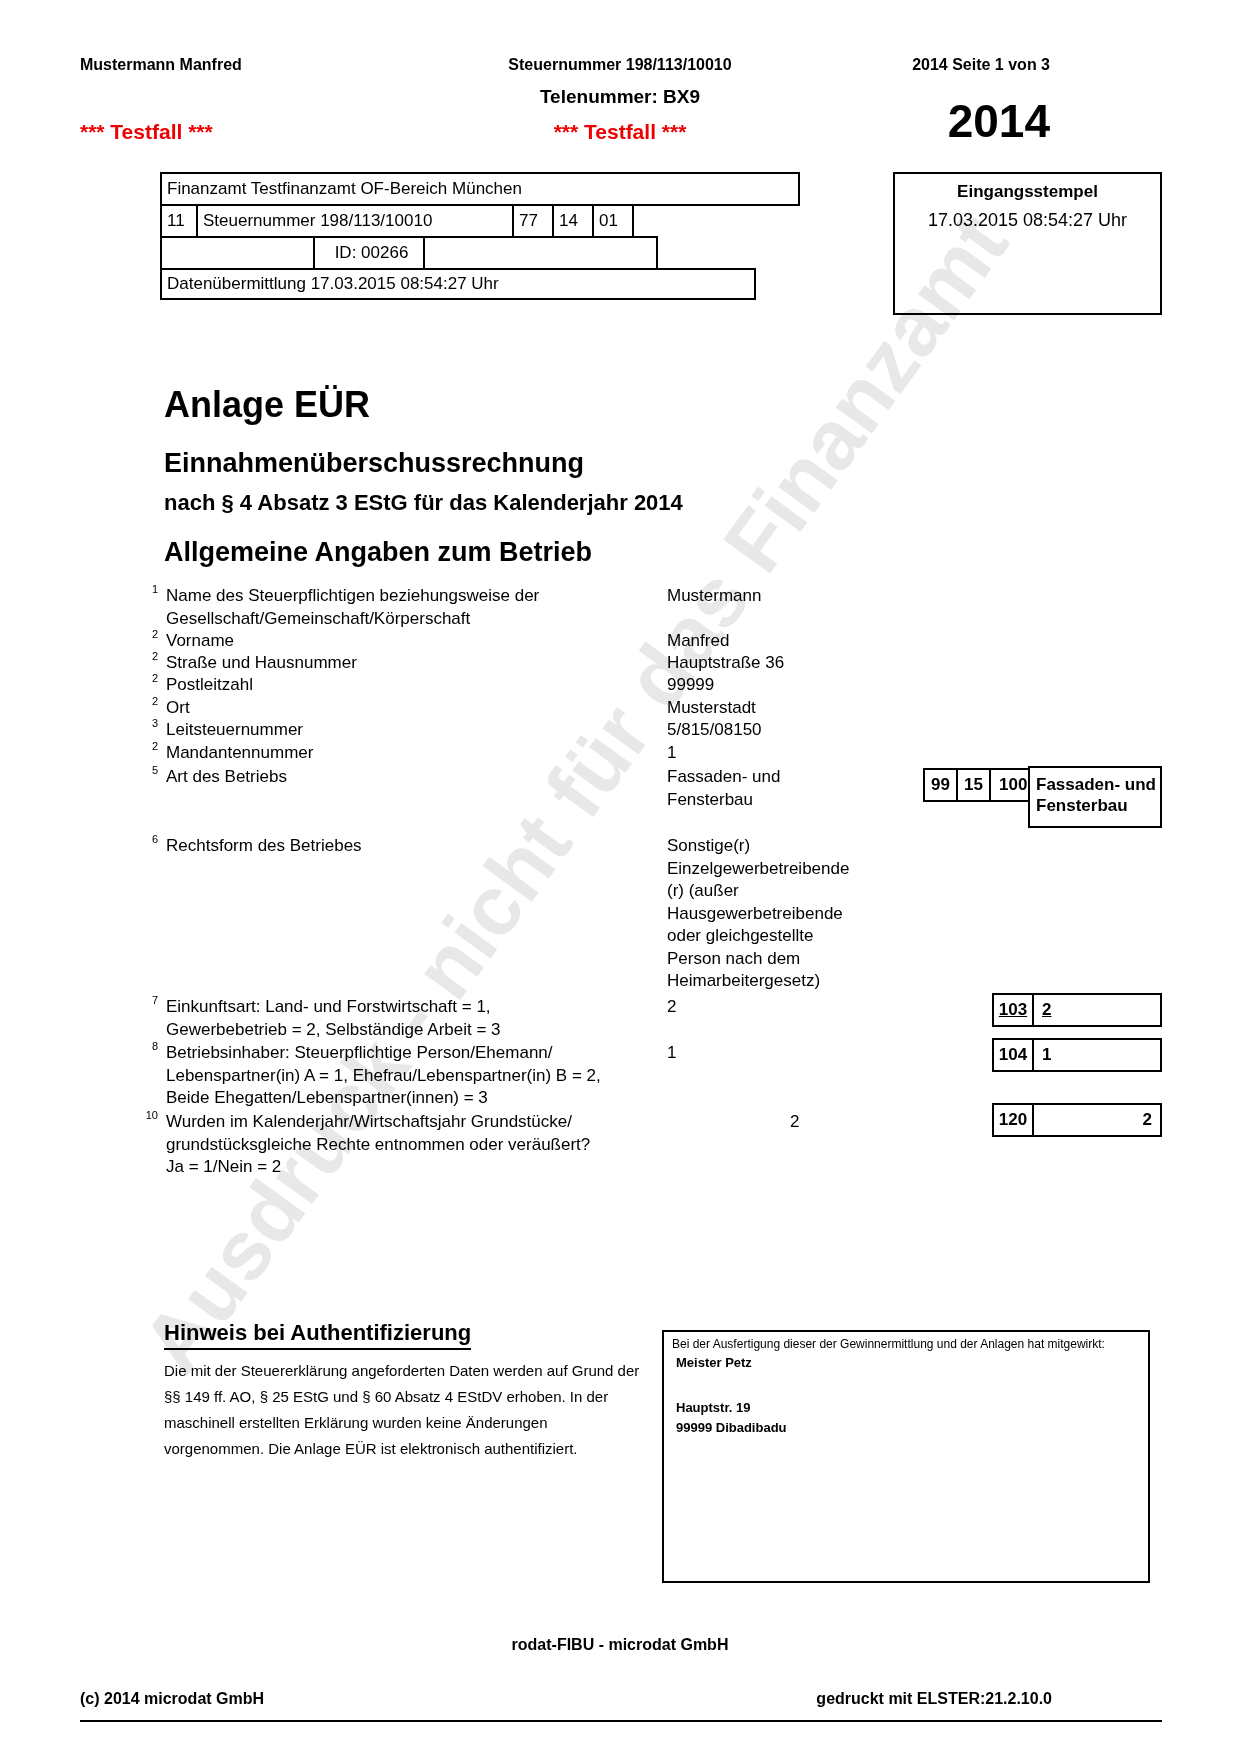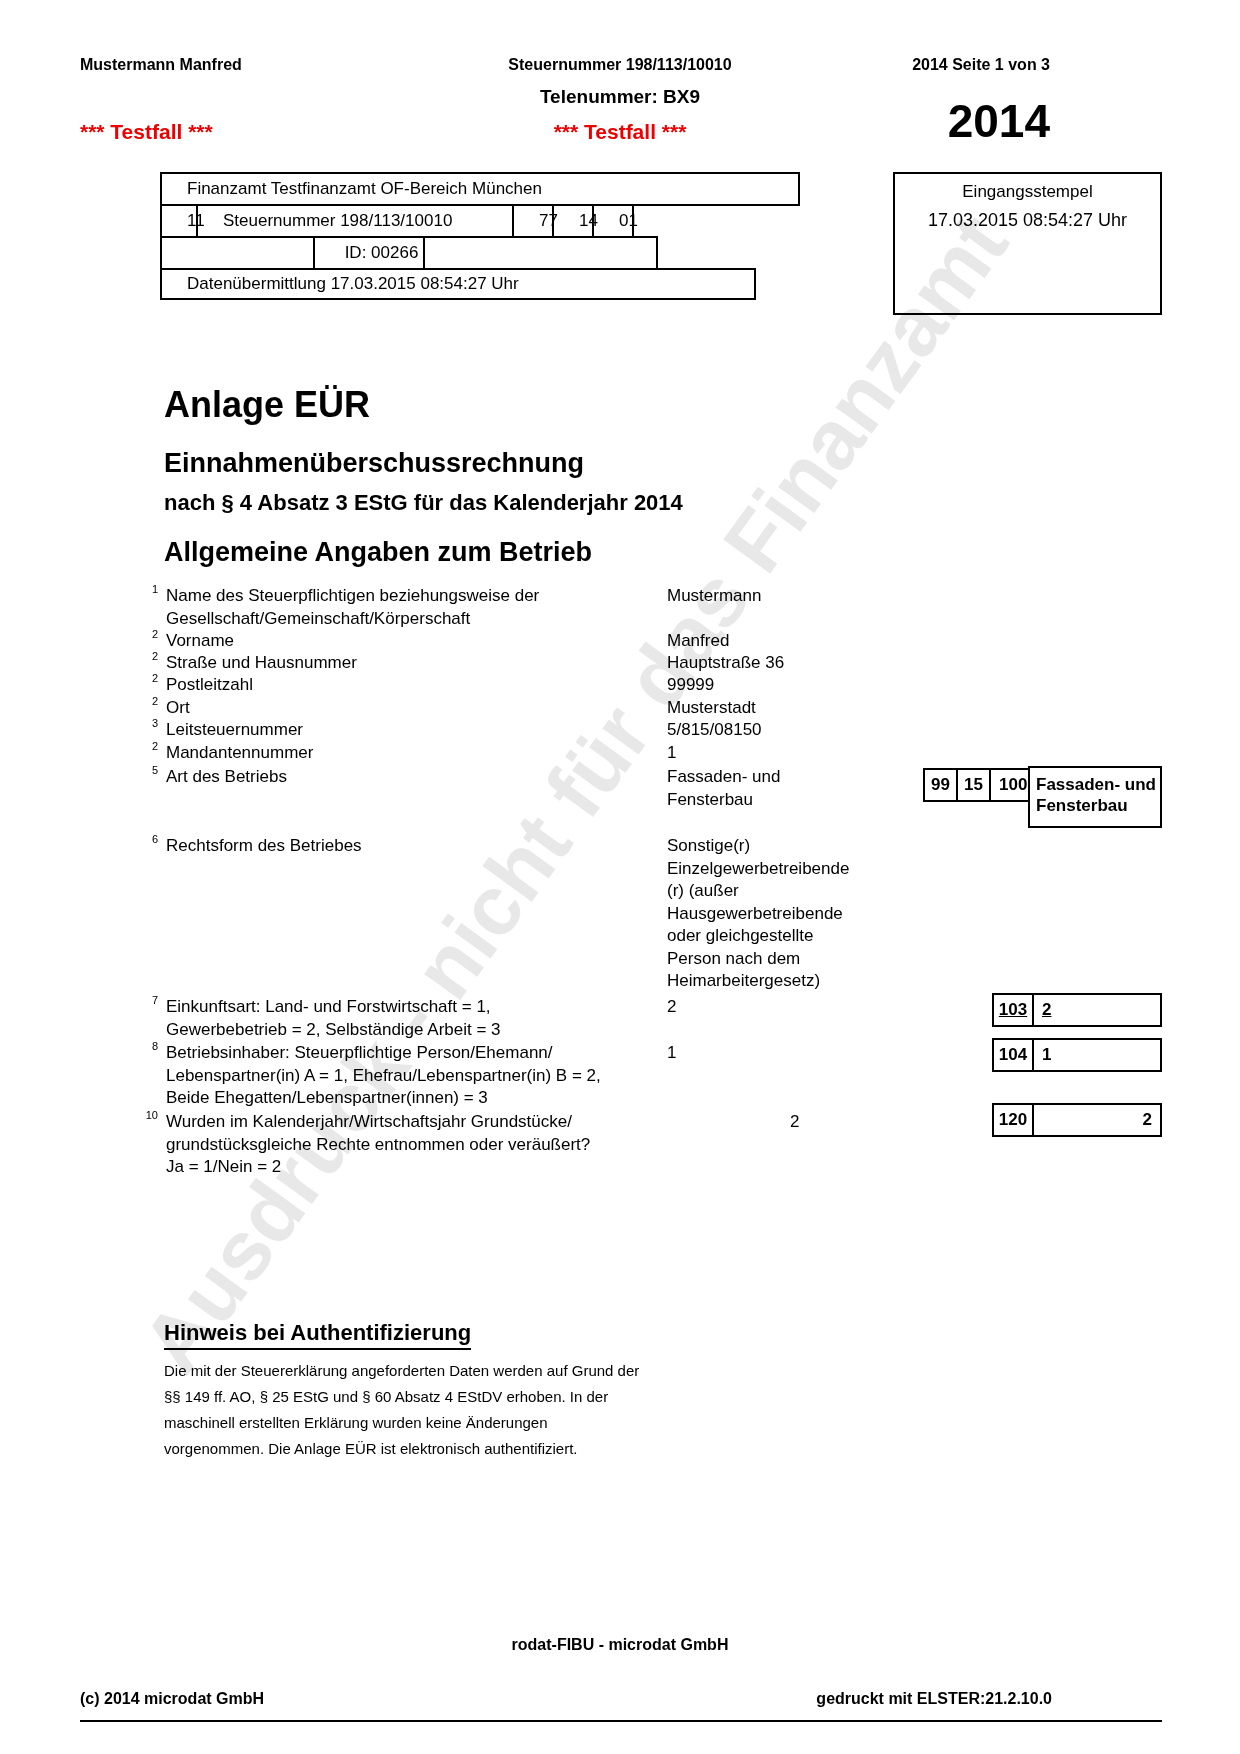--- a/index.html
+++ b/index.html
@@ -6,21 +6,21 @@
   #page{position:relative;width:1240px;height:1754px;background:#ffffff;overflow:hidden;
         font-family:"Liberation Sans","DejaVu Sans",sans-serif;color:#000;}
   #watermark{position:absolute;left:-225px;top:745px;width:1600px;text-align:center;
         font-size:84px;font-weight:bold;white-space:nowrap;z-index:0;
         transform:rotate(-54deg);transform-origin:center center;}
   #content{position:absolute;left:0;top:0;width:1130px;height:1754px;z-index:1;}
   .abs{position:absolute;}
   .b{font-weight:bold;}
   .t16{font-size:16px;}
   .cell{position:absolute;border:2px solid #000;box-sizing:border-box;
-        font-size:17px;display:flex;align-items:center;padding-left:25px;background:transparent;}
+        font-size:17px;display:flex;align-items:center;padding-left:5px;background:transparent;}
   .hdr-center{left:0;width:1240px;text-align:center;}
   .form-row{position:absolute;left:0;width:1240px;}
   .row-num{position:absolute;left:134px;top:-2px;width:24px;text-align:right;font-size:11px;}
   .row-label{position:absolute;left:166px;top:0;font-size:17px;line-height:22.5px;white-space:nowrap;}
   .row-value{position:absolute;top:0;font-size:17px;line-height:22.5px;white-space:nowrap;}
   .kz-box{position:absolute;border:2px solid #000;box-sizing:border-box;display:flex;}
   .kz-code{width:40px;border-right:2px solid #000;display:flex;align-items:center;
         justify-content:center;font-size:17px;font-weight:bold;box-sizing:border-box;}
   .kz-value{flex:1;display:flex;align-items:center;font-size:17px;font-weight:bold;padding:0 8px;}
   .kz-value.right{justify-content:flex-end;}
@@ -70,21 +70,21 @@
       </div>
     <div class="cell" style="left:160px;top:236px;width:498px;height:34px;border-color:#000;"></div>
     <div class="cell" style="left:313px;top:236px;width:112px;height:34px;justify-content:center;">
         <span>ID: 00266</span>
       </div>
     <div class="cell" style="left:160px;top:268px;width:596px;height:32px;">
         <span>Datenübermittlung 17.03.2015 08:54:27 Uhr</span>
       </div>
 
     <div class="abs" style="left:893px;top:172px;width:269px;height:143px;border:2px solid #000;box-sizing:border-box;">
-      <div style="text-align:center;margin-top:8px;font-size:17px;font-weight:normal;">Eingangsstempel</div>
+      <div style="text-align:center;margin-top:8px;font-size:17px;font-weight:bold;">Eingangsstempel</div>
       <div style="text-align:center;margin-top:8px;font-size:18px;">17.03.2015 08:54:27 Uhr</div>
     </div>
 
     <div class="abs b" style="left:164px;top:384px;font-size:36px;">Anlage EÜR</div>
     <div class="abs b" style="left:164px;top:448px;font-size:27px;">Einnahmenüberschussrechnung</div>
     <div class="abs b" style="left:164px;top:490px;font-size:22px;">nach § 4 Absatz 3 EStG für das Kalenderjahr 2014</div>
     <div class="abs b" style="left:164px;top:537px;font-size:27px;">Allgemeine Angaben zum Betrieb</div>
 
     <div id="rows-layer">
         <div class="form-row" style="top: 585px;">
@@ -237,20 +237,26 @@
     <div class="kz-box" style="left:992px;top:1103px;width:170px;height:34px;">
       <div class="kz-code">120</div>
       <div class="kz-value right">2</div>
     </div>
 
     <div class="abs" style="left:164px;top:1320px;">
       <div id="hinweis-title">Hinweis bei Authentifizierung</div>
       <div id="hinweis-text" style="margin-top:8px;">Die mit der Steuererklärung angeforderten Daten werden auf Grund der §§ 149 ff. AO, § 25 EStG und § 60 Absatz 4 EStDV erhoben. In der maschinell erstellten Erklärung wurden keine Änderungen vorgenommen. Die Anlage EÜR ist elektronisch authentifiziert.</div>
     </div>
 
+    <div id="mitwirkung-box" class="abs" style="left:662px;top:1330px;width:488px;height:253px;">
+      <div class="mw-header" style="margin:5px 6px 0 8px;">Bei der Ausfertigung dieser der Gewinnermittlung und der Anlagen hat mitgewirkt:</div>
+      <div class="mw-line" style="margin:4px 0 0 12px;">Meister Petz</div>
+      <div class="mw-line" style="margin:30px 0 0 12px;">Hauptstr. 19</div>
+      <div class="mw-line" style="margin:5px 0 0 12px;">99999 Dibadibadu</div>
+    </div>
 
     <div class="abs t16 b hdr-center" style="top:1636px;">rodat-FIBU - microdat GmbH</div>
     <div class="abs t16 b" style="left:80px;top:1690px;">(c) 2014  microdat GmbH</div>
     <div class="abs t16 b" style="right:78px;top:1690px;">gedruckt mit ELSTER:21.2.10.0</div>
     <div id="footer-rule" class="abs" style="left:80px;top:1720px;width:1082px;"></div>
 
   </div>
 </div>
 
 </body></html>

